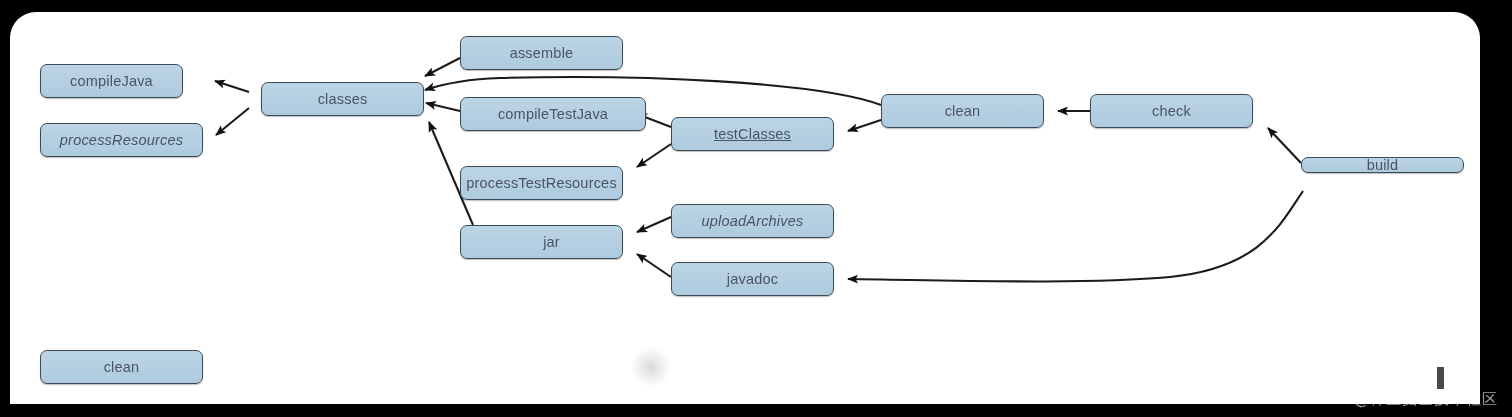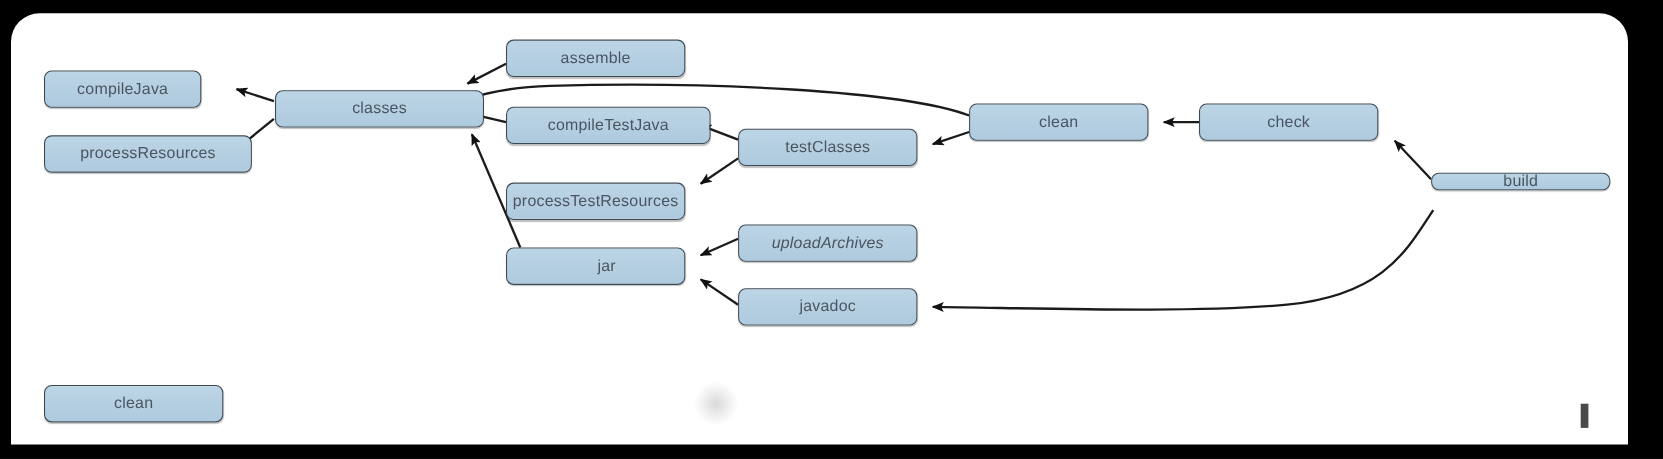--- a/index.html
+++ b/index.html
@@ -70,39 +70,39 @@
         <path d="M671,217 L637,232"></path>
 
         <path d="M671,277 L637,254"></path>
       </g>
     </svg>
 
     <div id="nodes">
         <div class="node" style="left: 30px; top: 52px; width: 143px; height: 34px;">
           <span>compileJava</span>
         </div>
-        <div class="node" style="left: 30px; top: 111px; width: 189px; height: 34px;">
+        <div class="node" style="left: 30px; top: 111px; width: 163px; height: 34px; font-style: italic;">
           <span>processResources</span>
         </div>
-        <div class="node" style="left: 240px; top: 70px; width: 190px; height: 34px; justify-content: center;">
+        <div class="node" style="left: 251px; top: 70px; width: 163px; height: 34px; justify-content: center;">
           <span>classes</span>
         </div>
         <div class="node" style="left: 450px; top: 24px; width: 163px; height: 34px;">
           <span>assemble</span>
         </div>
         <div class="node" style="left: 450px; top: 85px; width: 186px; height: 34px;">
           <span>compileTestJava</span>
         </div>
         <div class="node" style="left: 450px; top: 154px; width: 163px; height: 34px;">
           <span>processTestResources</span>
         </div>
         <div class="node" style="left: 450px; top: 213px; width: 163px; height: 34px; padding-left: 20px;">
           <span>jar</span>
         </div>
-        <div class="node" style="left: 661px; top: 105px; width: 163px; height: 34px;">
+        <div class="node" style="left: 661px; top: 105px; width: 163px; height: 34px; text-decoration: underline;">
           <span>testClasses</span>
         </div>
         <div class="node" style="left: 661px; top: 192px; width: 163px; height: 34px; font-style: italic;">
           <span>uploadArchives</span>
         </div>
         <div class="node" style="left: 661px; top: 250px; width: 163px; height: 34px;">
           <span>javadoc</span>
         </div>
         <div class="node" style="left: 871px; top: 82px; width: 163px; height: 34px;">
           <span>clean</span>
@@ -113,13 +113,14 @@
         <div class="node" style="left: 1291px; top: 145px; width: 163px; height: 16px;">
           <span>build</span>
         </div>
         <div class="node" style="left: 30px; top: 338px; width: 163px; height: 34px;">
           <span>clean</span>
         </div>
       </div>
   </div>
 
   <div id="wm-tick"></div>
+  <div id="watermark">@稀土掘金技术社区</div>
 </div>
 
 </body></html>

